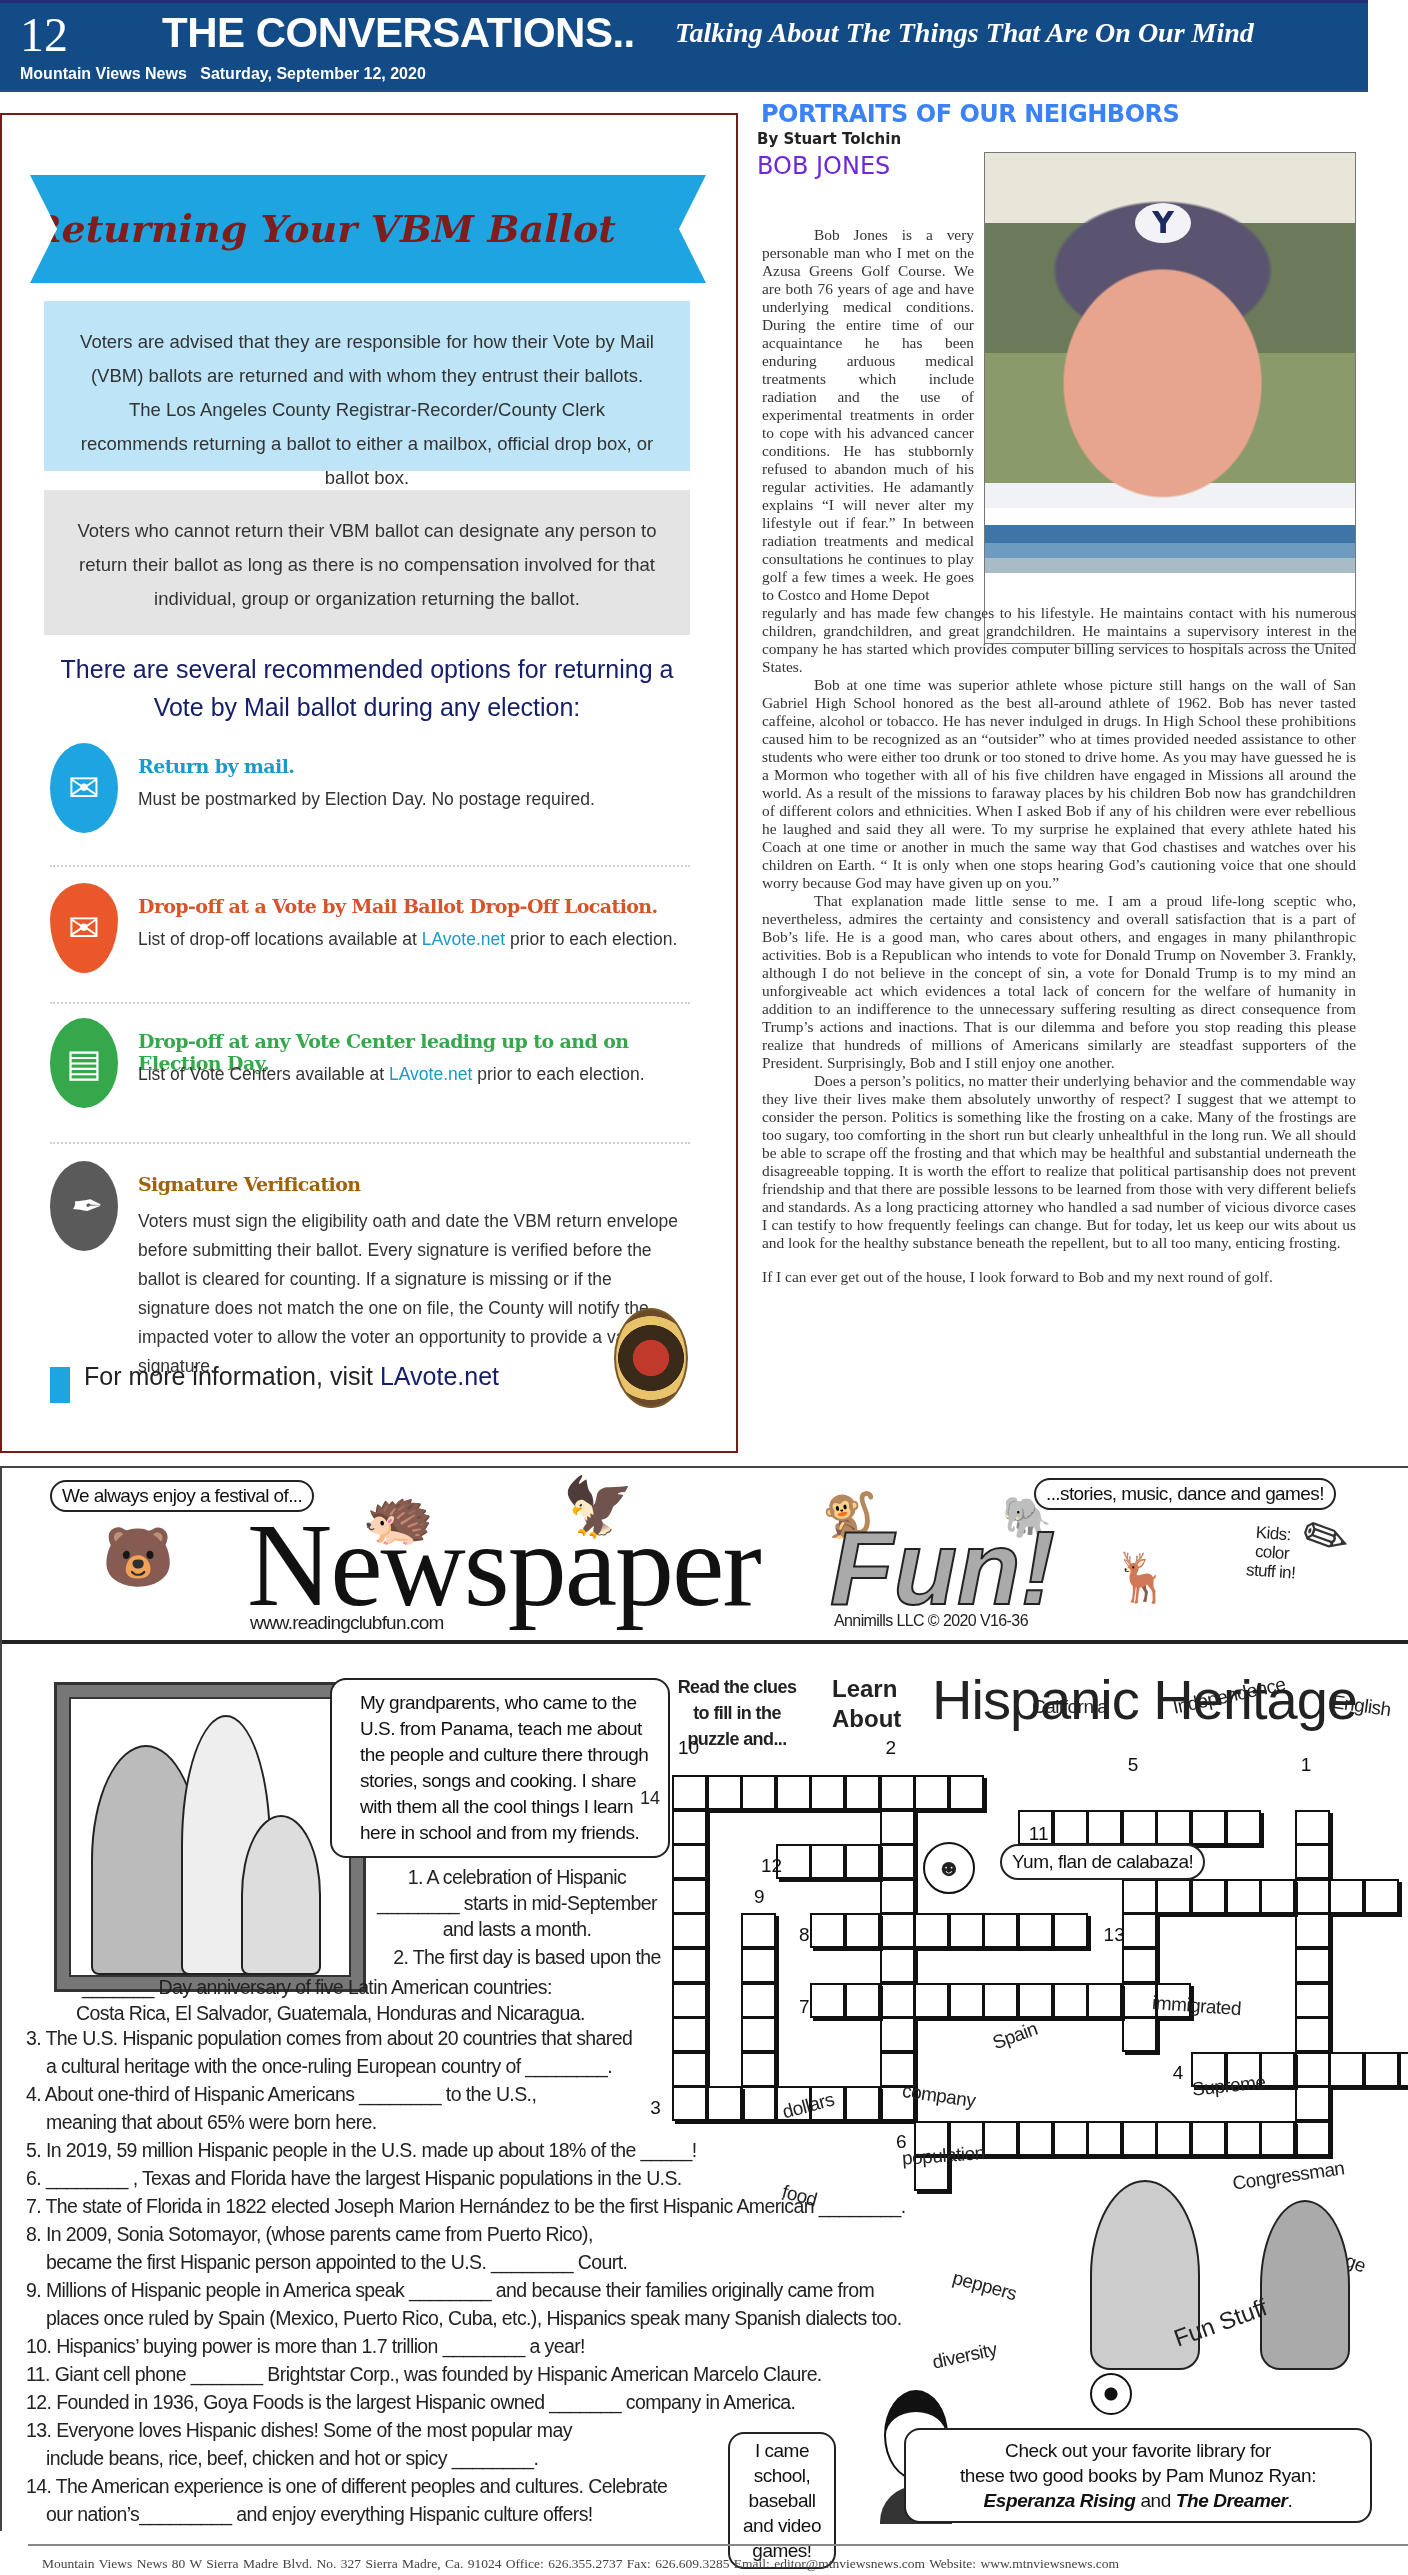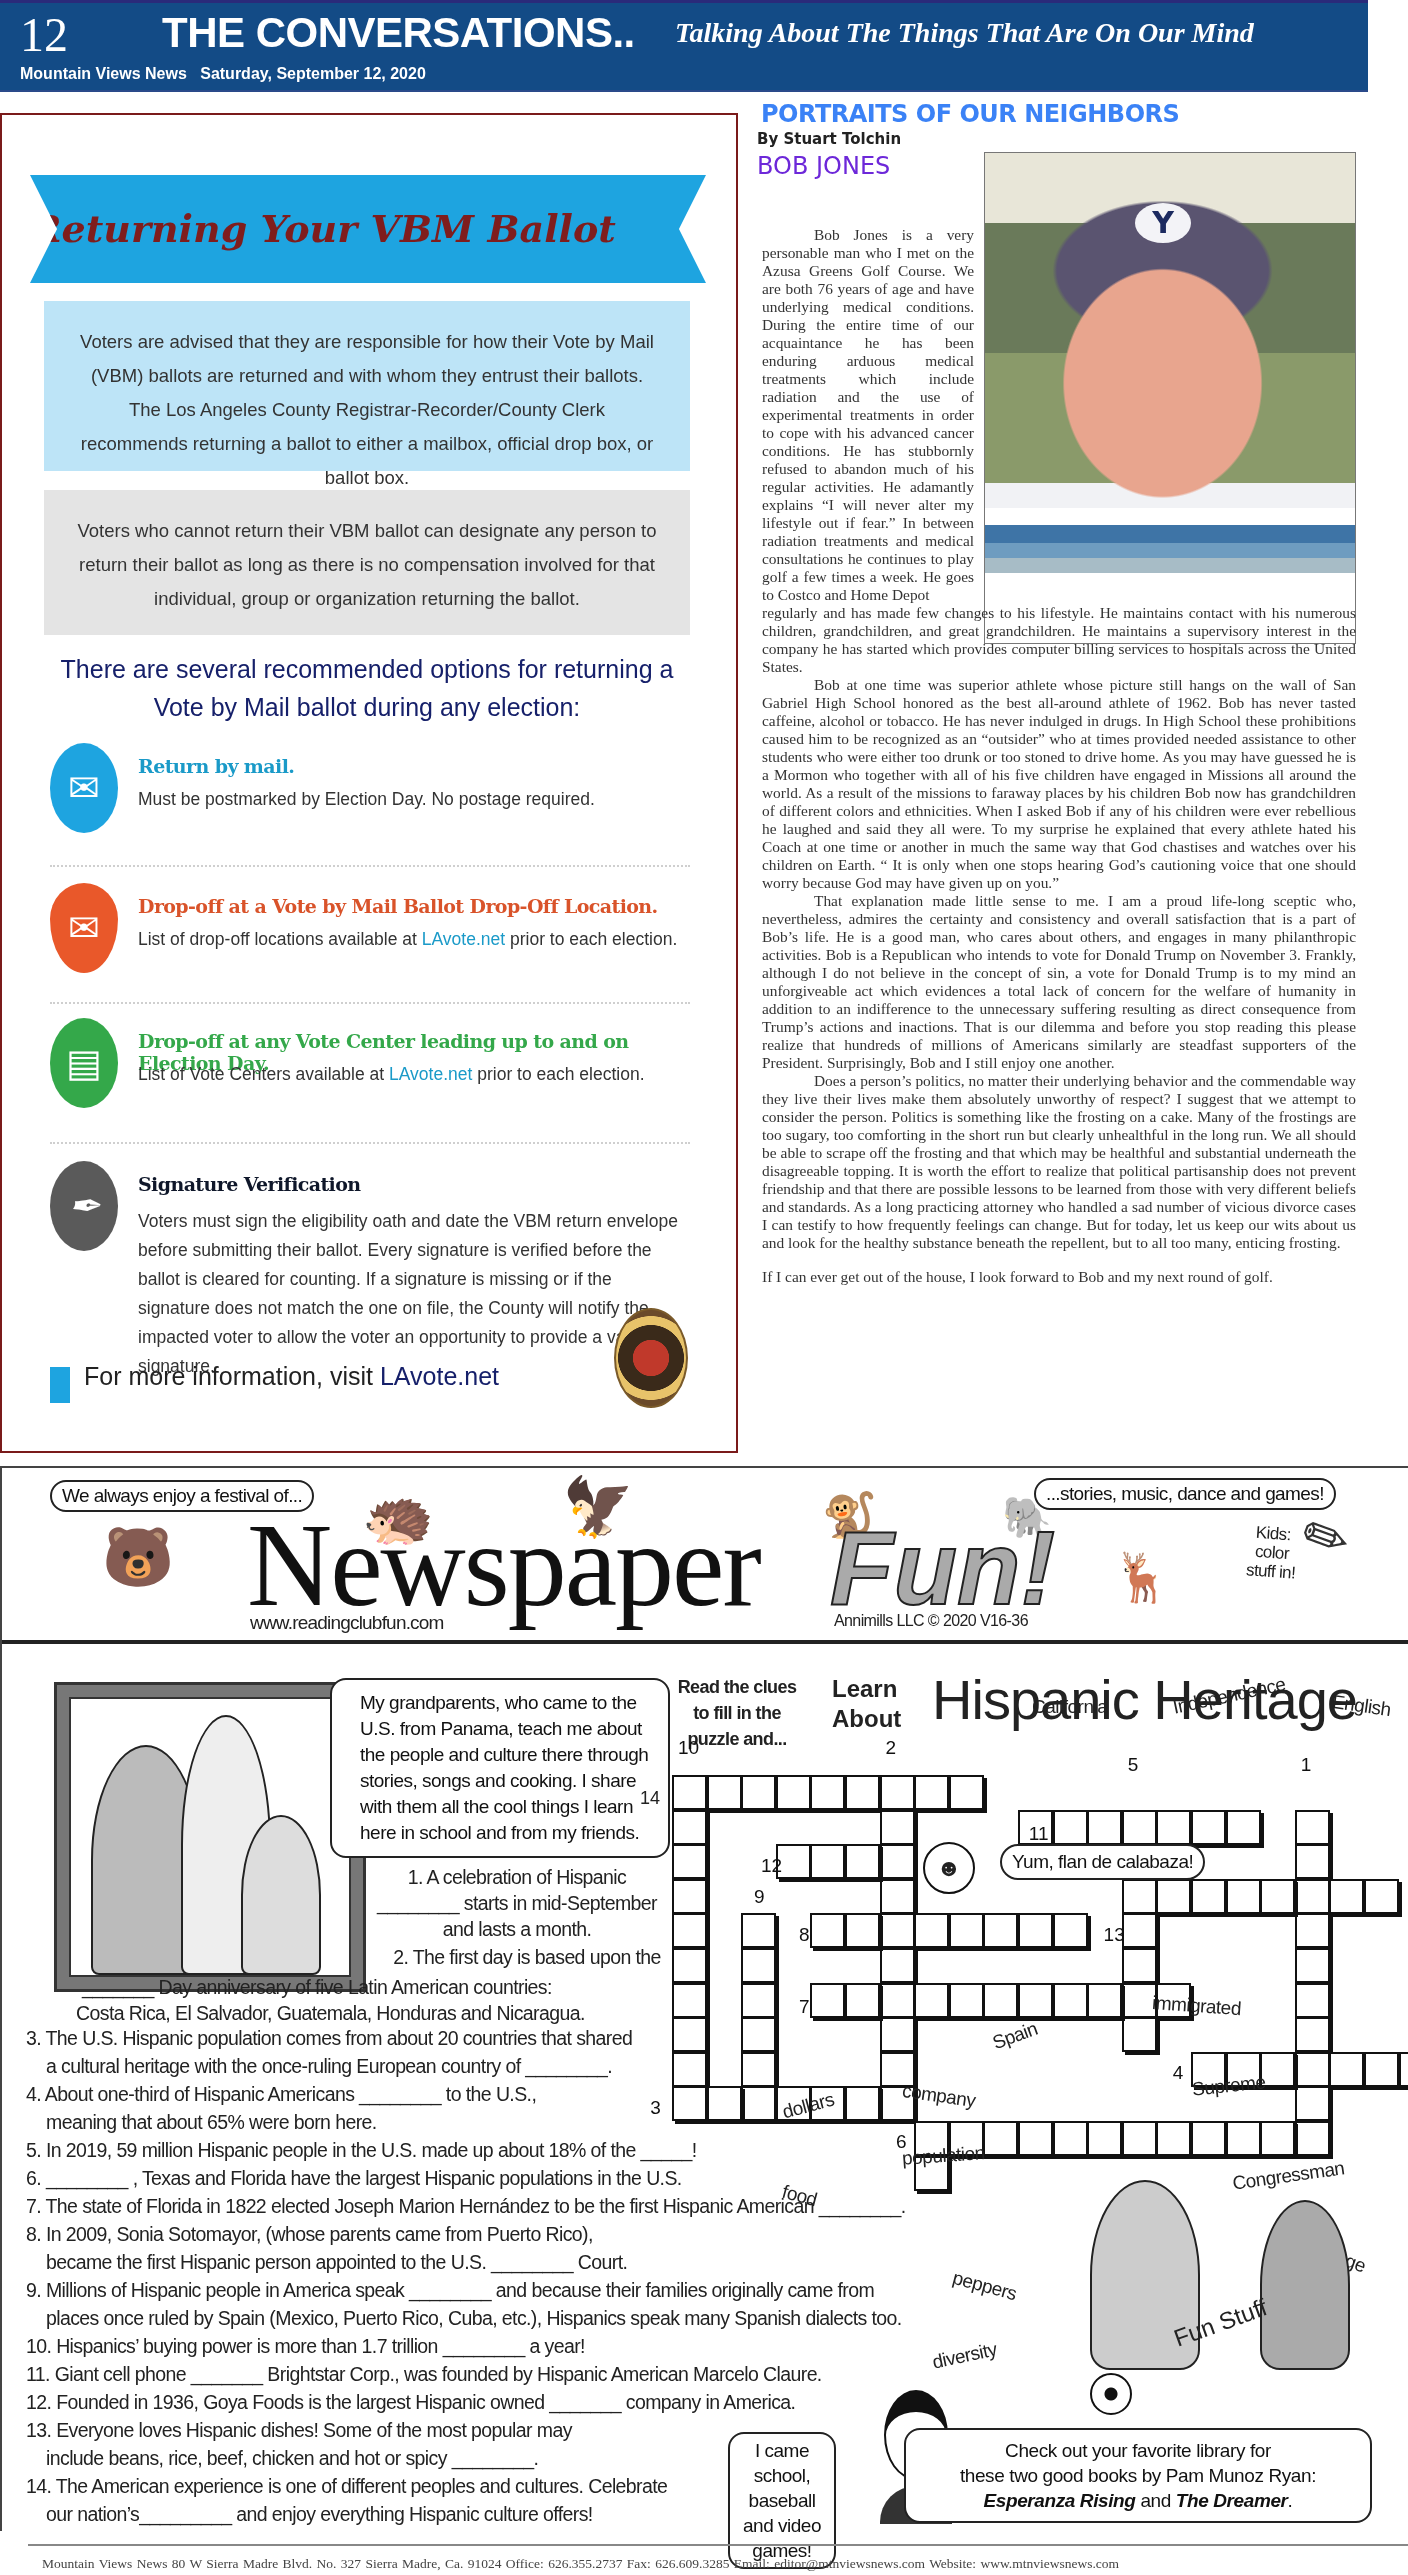--- a/index.html
+++ b/index.html
@@ -130,21 +130,21 @@
 
   <div class="abs vbm-item" style="top:895px;">
     <div class="abs vbm-icon" style="background:#34a84a;">▤</div>
     <div class="abs vbm-item-title" style="color:#34a84a;">Drop-off at any Vote Center leading up to and on Election Day.</div>
     <div class="abs vbm-item-desc"><span>List of Vote Centers available at </span><span class="vbm-link">LAvote.net</span><span> prior to each election.</span></div>
   </div>
   <div class="abs vbm-divider" style="top:1027px;"></div>
 
   <div class="abs vbm-item" style="top:1038px; height:200px;">
     <div class="abs vbm-icon" style="background:#5a5a5a; font-family:'DejaVu Serif',serif; font-style:italic;">✒</div>
-    <div class="abs vbm-item-title" style="color:#0f172a;">Signature Verification</div>
+    <div class="abs vbm-item-title" style="color:#a16207;">Signature Verification</div>
     <div id="vbm-sig-desc" class="abs">Voters must sign the eligibility oath and date the VBM return envelope before submitting their ballot. Every signature is verified before the ballot is cleared for counting. If a signature is missing or if the signature does not match the one on file, the County will notify the impacted voter to allow the voter an opportunity to provide a valid signature.</div>
   </div>
 
   <div id="vbm-more-bar" class="abs"></div>
   <div id="vbm-more" class="abs" style="left:82px;"><span>For more information, visit </span><span style="color:#16206a;">LAvote.net</span></div>
   <div id="vbm-seal" class="abs"></div>
 </div>
 
 <div id="article-kicker" class="abs">PORTRAITS OF OUR NEIGHBORS</div>
 <div id="article-byline" class="abs">By Stuart Tolchin</div>

